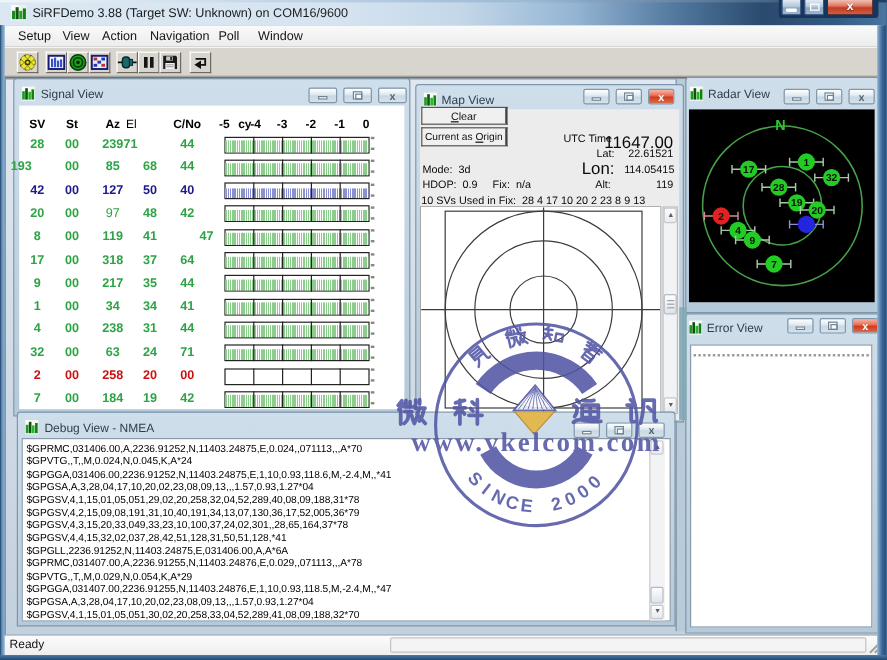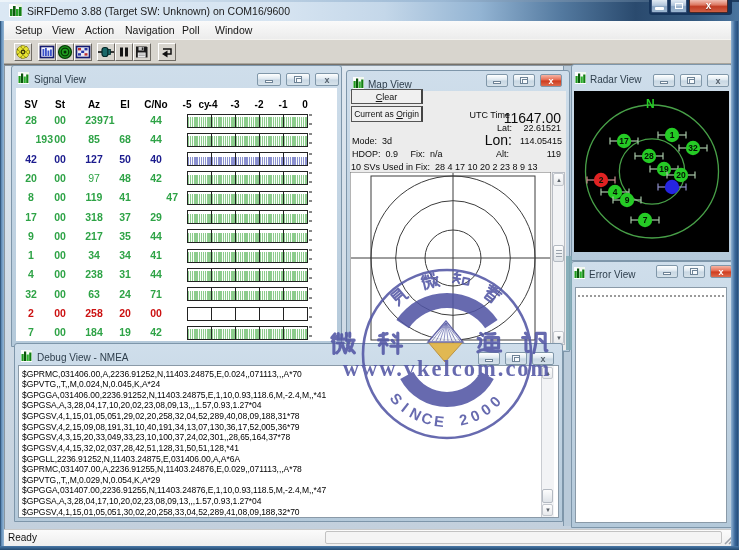--- a/index.html
+++ b/index.html
@@ -338,21 +338,21 @@
 <div class="wb" style="left:286px;top:73px;width:24px">
     <div class="gmax" style="left:7px"></div>
   </div>
 <div class="wb" style="left:315px;top:73px;width:24px">
     <div class="gx">x</div>
   </div>
 <div class="a" style="left:16px;top:88px;width:321px;height:253px;background:#fff"></div>
 <div class="a" style="left:11px;top:99px;width:40px;text-align:center;font-size:10px;font-weight:bold;color:#000">SV</div>
 <div class="a" style="left:40px;top:99px;width:40px;text-align:center;font-size:10px;font-weight:bold;color:#000">St</div>
 <div class="a" style="left:74px;top:99px;width:40px;text-align:center;font-size:10px;font-weight:bold;color:#000">Az</div>
-<div class="a" style="left:105px;top:99px;width:40px;text-align:center;font-size:10px;font-weight:bold;color:#000">El</div>
+<div class="a" style="left:105px;top:99px;width:40px;font-size:10px;font-weight:normal;color:#000">El</div>
 <div class="a" style="left:136px;top:99px;width:40px;text-align:center;font-size:10px;font-weight:bold;color:#000">C/No</div>
 <div class="a" style="left:177px;top:99px;width:20px;text-align:center;font-size:10px;font-weight:bold;color:#000">-5</div>
 <div class="a" style="left:194px;top:99px;width:20px;text-align:center;font-size:10px;font-weight:bold;color:#000">cy</div>
 <div class="a" style="left:203px;top:99px;width:20px;text-align:center;font-size:10px;font-weight:bold;color:#000">-4</div>
 <div class="a" style="left:225px;top:99px;width:20px;text-align:center;font-size:10px;font-weight:bold;color:#000">-3</div>
 <div class="a" style="left:249px;top:99px;width:20px;text-align:center;font-size:10px;font-weight:bold;color:#000">-2</div>
 <div class="a" style="left:273px;top:99px;width:20px;text-align:center;font-size:10px;font-weight:bold;color:#000">-1</div>
 <div class="a" style="left:295px;top:99px;width:20px;text-align:center;font-size:10px;font-weight:bold;color:#000">0</div>
 <div class="a" style="left:9px;top:114.0px;width:44px;text-align:center;font-size:10.5px;font-weight:bold;color:#2ea346">28</div>
 <div class="a" style="left:38px;top:114.0px;width:44px;text-align:center;font-size:10.5px;font-weight:bold;color:#2ea346">00</div>
@@ -360,21 +360,21 @@
 <div class="a" style="left:103px;top:114.0px;width:44px;text-align:left;font-size:10.5px;font-weight:bold;color:#2ea346">71</div>
 <div class="a" style="left:134px;top:114.0px;width:44px;text-align:center;font-size:10.5px;font-weight:bold;color:#2ea346">44</div>
 <div class="a" style="left:187px;top:113.5px;width:121px;height:14px;border:1px solid #222;background:#fff"></div>
 <div class="a" style="left:188px;top:117.0px;width:119px;height:9.5px;background:repeating-linear-gradient(90deg,#8ccc8c 0px,#8ccc8c 1.15px,#fafdfa 1.15px,#fafdfa 1.85px)"></div>
 <div class="a" style="left:211px;top:113.5px;width:1px;height:14px;background:#222"></div>
 <div class="a" style="left:235px;top:113.5px;width:1px;height:14px;background:#222"></div>
 <div class="a" style="left:259px;top:113.5px;width:1px;height:14px;background:#222"></div>
 <div class="a" style="left:283px;top:113.5px;width:1px;height:14px;background:#222"></div>
 <div class="a" style="left:309px;top:114.0px;width:3px;height:2px;background:#888"></div>
 <div class="a" style="left:309px;top:123.0px;width:3px;height:2px;background:#888"></div>
-<div class="a" style="left:9px;top:133.3px;width:44px;text-align:right;font-size:10.5px;font-weight:bold;color:#2ea346">193</div>
+<div class="a" style="left:9px;top:133.3px;width:44px;text-align:left;font-size:10.5px;font-weight:bold;color:#2ea346">193</div>
 <div class="a" style="left:38px;top:133.3px;width:44px;text-align:center;font-size:10.5px;font-weight:bold;color:#2ea346">00</div>
 <div class="a" style="left:72px;top:133.3px;width:44px;text-align:center;font-size:10.5px;font-weight:bold;color:#2ea346">85</div>
 <div class="a" style="left:103px;top:133.3px;width:44px;text-align:center;font-size:10.5px;font-weight:bold;color:#2ea346">68</div>
 <div class="a" style="left:134px;top:133.3px;width:44px;text-align:center;font-size:10.5px;font-weight:bold;color:#2ea346">44</div>
 <div class="a" style="left:187px;top:132.8px;width:121px;height:14px;border:1px solid #222;background:#fff"></div>
 <div class="a" style="left:188px;top:136.3px;width:119px;height:9.5px;background:repeating-linear-gradient(90deg,#8ccc8c 0px,#8ccc8c 1.15px,#fafdfa 1.15px,#fafdfa 1.85px)"></div>
 <div class="a" style="left:211px;top:132.8px;width:1px;height:14px;background:#222"></div>
 <div class="a" style="left:235px;top:132.8px;width:1px;height:14px;background:#222"></div>
 <div class="a" style="left:259px;top:132.8px;width:1px;height:14px;background:#222"></div>
 <div class="a" style="left:283px;top:132.8px;width:1px;height:14px;background:#222"></div>
@@ -416,21 +416,21 @@
 <div class="a" style="left:211px;top:190.7px;width:1px;height:14px;background:#222"></div>
 <div class="a" style="left:235px;top:190.7px;width:1px;height:14px;background:#222"></div>
 <div class="a" style="left:259px;top:190.7px;width:1px;height:14px;background:#222"></div>
 <div class="a" style="left:283px;top:190.7px;width:1px;height:14px;background:#222"></div>
 <div class="a" style="left:309px;top:191.2px;width:3px;height:2px;background:#888"></div>
 <div class="a" style="left:309px;top:200.2px;width:3px;height:2px;background:#888"></div>
 <div class="a" style="left:9px;top:210.5px;width:44px;text-align:center;font-size:10.5px;font-weight:bold;color:#2ea346">17</div>
 <div class="a" style="left:38px;top:210.5px;width:44px;text-align:center;font-size:10.5px;font-weight:bold;color:#2ea346">00</div>
 <div class="a" style="left:72px;top:210.5px;width:44px;text-align:center;font-size:10.5px;font-weight:bold;color:#2ea346">318</div>
 <div class="a" style="left:103px;top:210.5px;width:44px;text-align:center;font-size:10.5px;font-weight:bold;color:#2ea346">37</div>
-<div class="a" style="left:134px;top:210.5px;width:44px;text-align:center;font-size:10.5px;font-weight:bold;color:#2ea346">29</div>
+<div class="a" style="left:134px;top:210.5px;width:44px;text-align:center;font-size:10.5px;font-weight:bold;color:#2ea346">64</div>
 <div class="a" style="left:187px;top:210.0px;width:121px;height:14px;border:1px solid #222;background:#fff"></div>
 <div class="a" style="left:188px;top:213.5px;width:119px;height:9.5px;background:repeating-linear-gradient(90deg,#8ccc8c 0px,#8ccc8c 1.15px,#fafdfa 1.15px,#fafdfa 1.85px)"></div>
 <div class="a" style="left:211px;top:210.0px;width:1px;height:14px;background:#222"></div>
 <div class="a" style="left:235px;top:210.0px;width:1px;height:14px;background:#222"></div>
 <div class="a" style="left:259px;top:210.0px;width:1px;height:14px;background:#222"></div>
 <div class="a" style="left:283px;top:210.0px;width:1px;height:14px;background:#222"></div>
 <div class="a" style="left:309px;top:210.5px;width:3px;height:2px;background:#888"></div>
 <div class="a" style="left:309px;top:219.5px;width:3px;height:2px;background:#888"></div>
 <div class="a" style="left:9px;top:229.8px;width:44px;text-align:center;font-size:10.5px;font-weight:bold;color:#2ea346">9</div>
 <div class="a" style="left:38px;top:229.8px;width:44px;text-align:center;font-size:10.5px;font-weight:bold;color:#2ea346">00</div>

